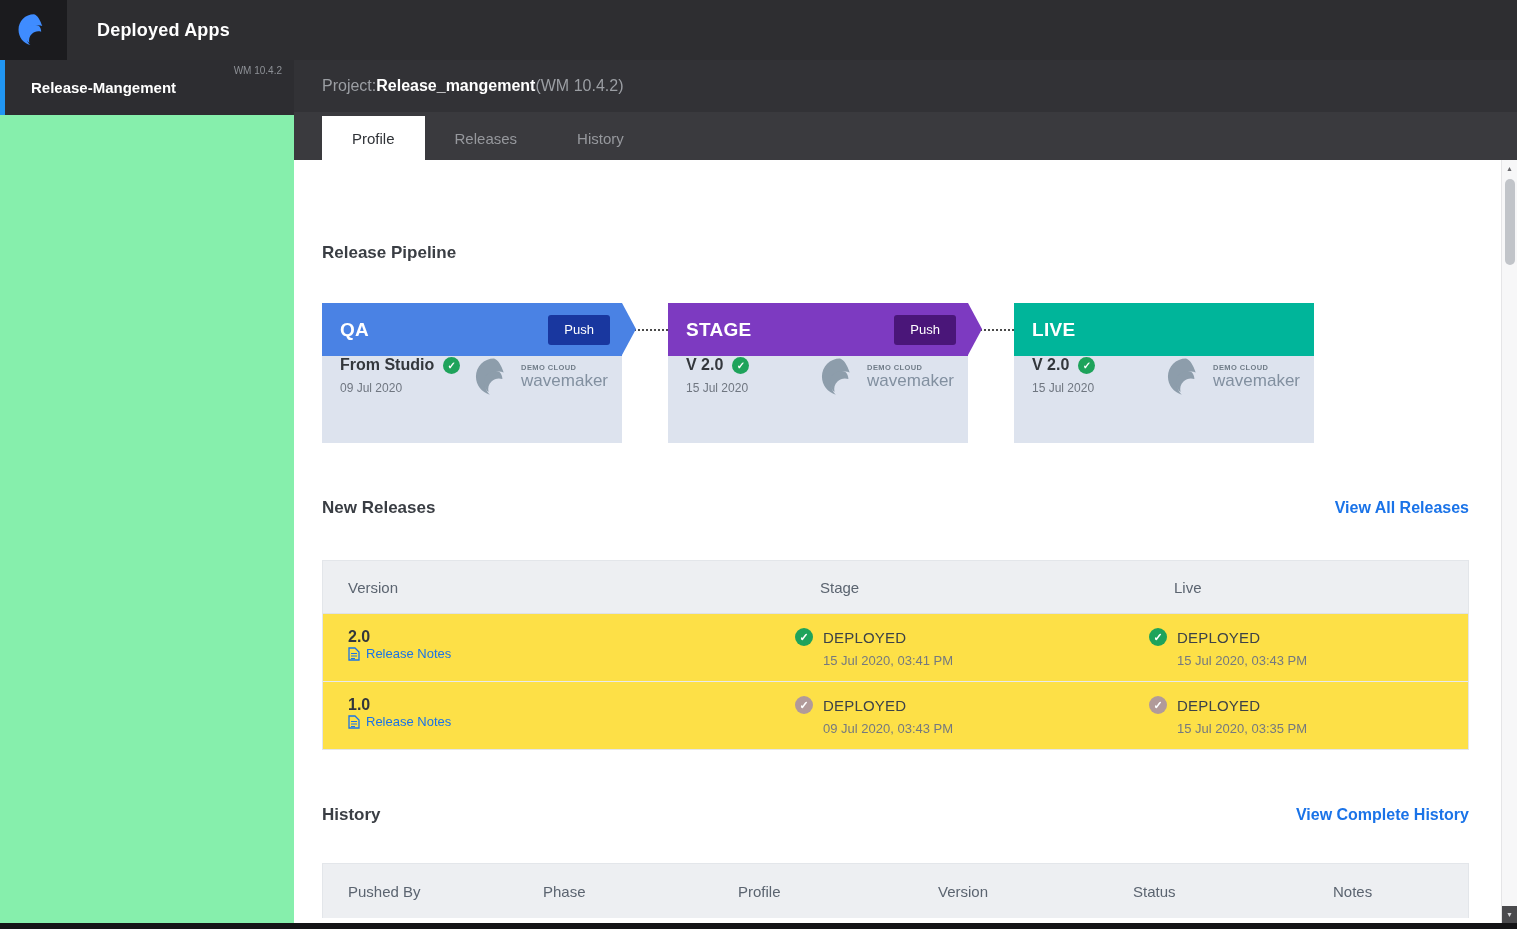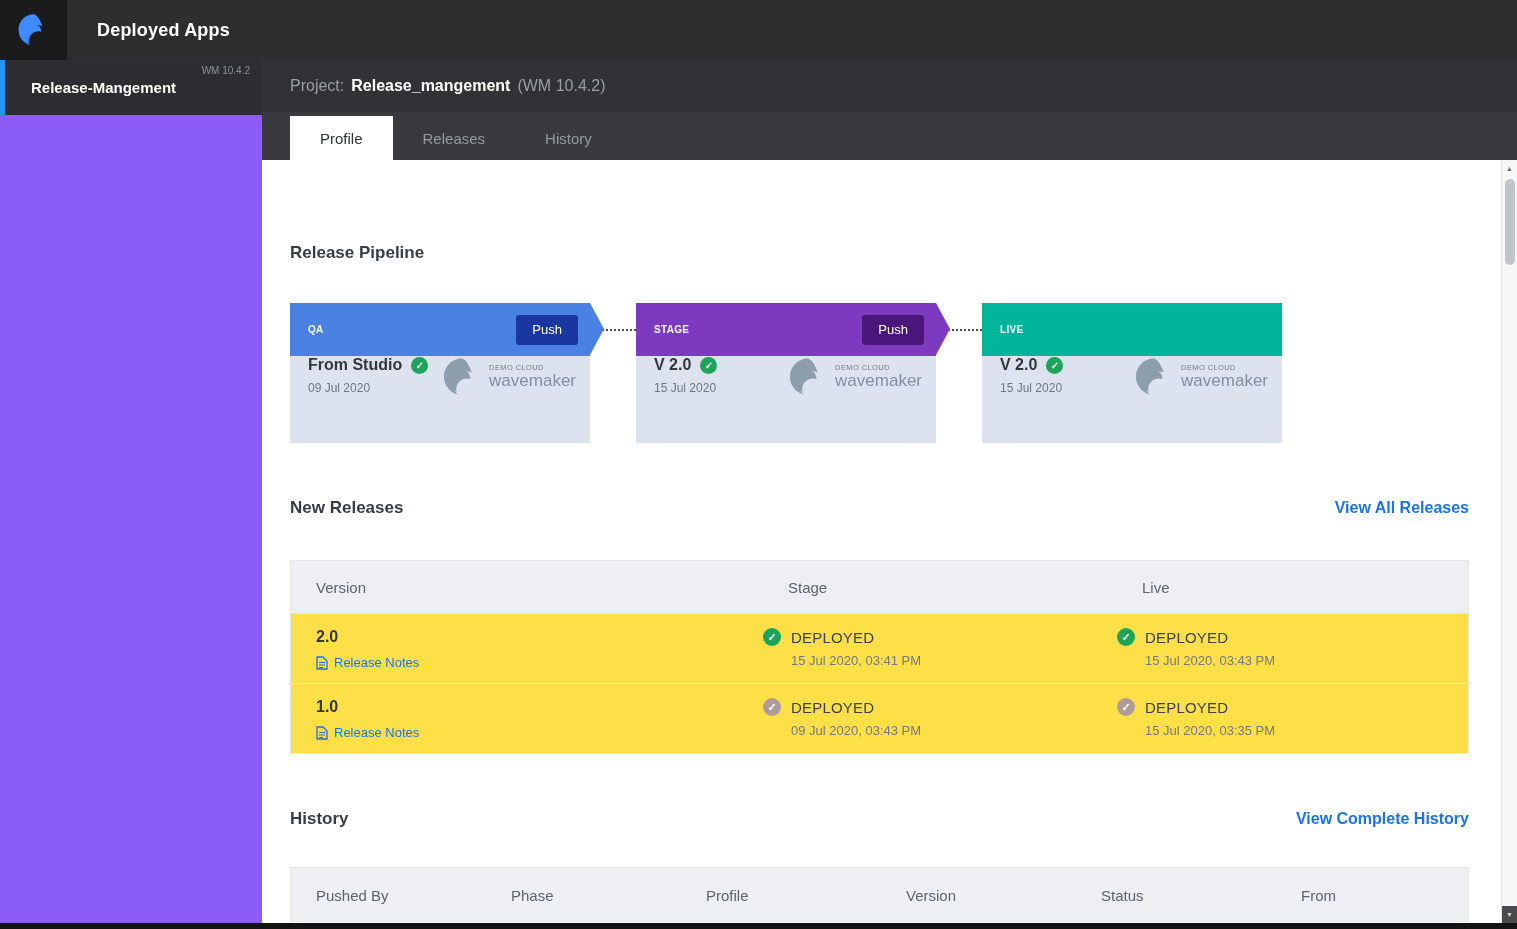--- a/index.html
+++ b/index.html
@@ -9,62 +9,62 @@
 
   
   .topbar{height:60px;background:#2e2e31;display:flex;align-items:center;flex:0 0 auto}
   .logo-box{width:67px;height:60px;background:#1b1b1e;display:flex;align-items:center;justify-content:center;cursor:pointer}
   .wave-blue path{fill:#3f8cff}
   .wave-gray path{fill:#8d9dab}
   .topbar-title{color:#fff;font-size:18px;font-weight:700;margin-left:30px;letter-spacing:.2px}
 
   
   .main-row{flex:1;display:flex;min-height:0}
-  .sidebar{width:262px;background:#8b5cf6;flex:0 0 auto;position:relative}
+  .sidebar{width:294px;background:#86efac;flex:0 0 auto;position:relative}
   .sidebar-item{position:relative;height:55px;background:#2d2d31;border-left:5px solid #2196f3;padding:0 14px 0 26px;cursor:pointer}
   .sidebar-version{position:absolute;top:5px;right:12px;font-size:10px;color:#8d9096}
   .sidebar-label{display:block;padding-top:19px;color:#fff;font-size:15px;font-weight:700}
 
   .content-col{flex:1;display:flex;flex-direction:column;position:relative;min-width:0;background:#fff}
-  .project-header{height:52px;background:#323236;display:flex;align-items:center;padding-left:28px;gap:7px;font-size:16px;flex:0 0 auto}
+  .project-header{height:52px;background:#323236;display:flex;align-items:center;padding-left:28px;font-size:16px;flex:0 0 auto}
   .ph-label{color:#9b9ea3}
   .ph-name{color:#fff;font-weight:700}
   .ph-version{color:#9b9ea3}
 
   .tabbar{height:48px;background:#3a3a3e;display:flex;align-items:flex-end;padding-left:28px;flex:0 0 auto}
   .tab{height:44px;display:flex;align-items:center;padding:0 30px;font-size:15px;color:#96989d;cursor:pointer}
   .tab.active{background:#fff;color:#2f3237;font-weight:500}
 
   
   .scroll-area{flex:1;overflow:hidden;padding:81px 48px 0 28px;position:relative;background:#fff}
   .section-heading{font-size:17px;font-weight:700;color:#3a3e44;line-height:24px}
 
   
   .pipeline-row{display:flex;align-items:flex-start;margin-top:38px}
   .pipe-card{width:300px;flex:0 0 auto}
   .pipe-header{position:relative;height:53px;display:flex;align-items:center;padding:0 12px 0 18px}
-  .pipe-name{color:#fff;font-size:10px;font-weight:600;letter-spacing:.3px;flex:1}
+  .pipe-name{color:#fff;font-size:19px;font-weight:600;letter-spacing:.3px;flex:1}
   .pipe-header.qa{background:#4a82e4}
   .pipe-header.stage{background:#7d3ac1}
   .pipe-header.live{background:#00b59a}
   .pipe-header.qa::after,.pipe-header.stage::after{content:"";position:absolute;right:-14px;top:0;border-top:26.5px solid transparent;border-bottom:26.5px solid transparent;border-left:14px solid;z-index:2}
   .pipe-header.qa::after{border-left-color:#4a82e4}
   .pipe-header.stage::after{border-left-color:#7d3ac1}
   .push-btn{height:30px;padding:0 16px;border:none;border-radius:3px;color:#fff;font-size:13px;font-weight:500;font-family:inherit;cursor:pointer}
   .push-btn.qa{background:#19379f}
   .push-btn.stage{background:#4a1679}
   .pipe-body{height:87px;background:#dde3ee;display:flex;align-items:flex-start;justify-content:space-between;padding:0 14px 0 18px}
   .pipe-version-row{display:flex;align-items:center;gap:9px}
   .pipe-version{font-size:16px;font-weight:700;color:#33373c}
   .pipe-date{font-size:12px;color:#6f7680;margin-top:7px}
   .connector{width:46px;border-top:2px dotted #4a4a4a;margin-top:26px;flex:0 0 auto}
 
   .pipe-logo{display:flex;align-items:center;gap:6px}
   .logo-texts{display:flex;flex-direction:column;line-height:1.05}
-  .logo-top{font-size:7.5px;font-weight:400;color:#707c88;letter-spacing:.4px}
+  .logo-top{font-size:7.5px;font-weight:700;color:#707c88;letter-spacing:.4px}
   .logo-bottom{font-size:17px;color:#8290a0}
 
   
   .check{display:inline-flex;align-items:center;justify-content:center;border-radius:50%;color:#fff;font-weight:700;flex:0 0 auto}
   .check.sm{width:17px;height:17px;font-size:10px}
   .check.md{width:18px;height:18px;font-size:11px}
   .check.green{background:#1ea35b}
   .check.mauve{background:#b19a9a}
 
   
@@ -72,21 +72,21 @@
   .view-link{font-size:16px;font-weight:700;color:#1a73e8;cursor:pointer;text-decoration:none}
 
   
   .rel-table{margin-top:40px;border:1px solid #e3e6ea}
   .rel-head{display:grid;grid-template-columns:472px 354px 1fr;background:#edeff2;height:53px;align-items:center;border-bottom:1px solid #dfe2e6}
   .rel-head > div{padding-left:25px;font-size:15px;color:#5b6470}
   .rel-row{display:grid;grid-template-columns:472px 354px 1fr;background:#fde047;border-bottom:1px solid #e8eaee;padding:14px 0 13px}
   .rel-row:last-child{border-bottom:none}
   .cell-version{padding-left:25px}
   .rel-version{font-size:16px;font-weight:700;color:#33373c}
-  .notes-link{display:flex;align-items:center;gap:6px;margin-top:9px;color:#1a73e8;font-size:13px;cursor:pointer}
+  .notes-link{display:flex;align-items:center;gap:6px;color:#1a73e8;font-size:13px;cursor:pointer}
   .status-line{display:flex;align-items:center;gap:10px}
   .status-text{font-size:15px;font-weight:500;color:#3c4248;letter-spacing:.2px}
   .status-time{font-size:13px;color:#75797f;margin-top:7px;padding-left:28px}
 
   
   .hist-table{margin-top:36px;border:1px solid #e3e6ea;border-bottom:none}
   .hist-head{display:grid;grid-template-columns:195px 195px 200px 195px 200px 1fr;background:#edeff2;height:54px;align-items:center}
   .hist-head > div{padding-left:25px;font-size:15px;color:#5b6470}
 
   
@@ -295,21 +295,21 @@
           <a class="view-link">View Complete History</a>
         </div>
 
         <div class="hist-table">
           <div class="hist-head">
             <div>Pushed By</div>
             <div>Phase</div>
             <div>Profile</div>
             <div>Version</div>
             <div>Status</div>
-            <div>From</div>
+            <div>Notes</div>
           </div>
         </div>
 
       </div>
     </main>
   </div>
 
   <div class="vscroll">
     <div class="vs-btn">▲</div>
     <div class="vs-thumb"></div>

